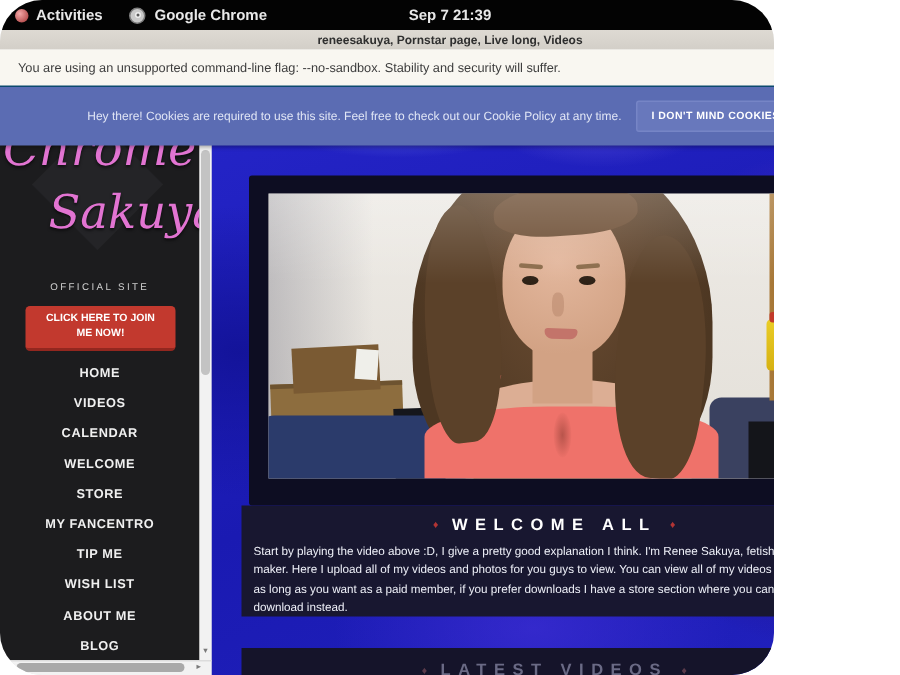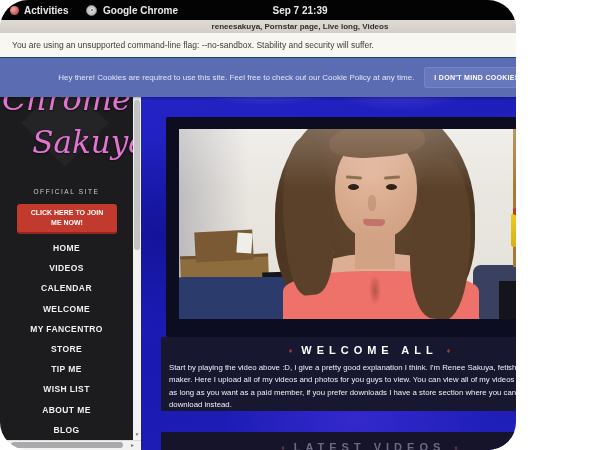--- a/index.html
+++ b/index.html
@@ -189,22 +189,22 @@
     <div class="logo-diamond"></div>
     <div class="logo-line logo1">Chrome</div>
     <div class="logo-line logo2">Sakuya</div>
     <div class="tagline">OFFICIAL SITE</div>
     <button class="join-btn">CLICK HERE TO JOIN ME NOW!</button>
     <div class="menu">
       <div class="menu-item">HOME</div>
       <div class="menu-item">VIDEOS</div>
       <div class="menu-item">CALENDAR</div>
       <div class="menu-item">WELCOME</div>
+      <div class="menu-item">STORE</div>
       <div class="menu-item">MY FANCENTRO</div>
-      <div class="menu-item">STORE</div>
       <div class="menu-item">TIP ME</div>
       <div class="menu-item">WISH LIST</div>
       <div class="menu-item">ABOUT ME</div>
       <div class="menu-item">BLOG</div>
     </div>
   </div>
 
   <div class="sb-vtrack"></div>
   <div class="sb-vthumb"></div>
   <div class="sb-vdown">▼</div>

